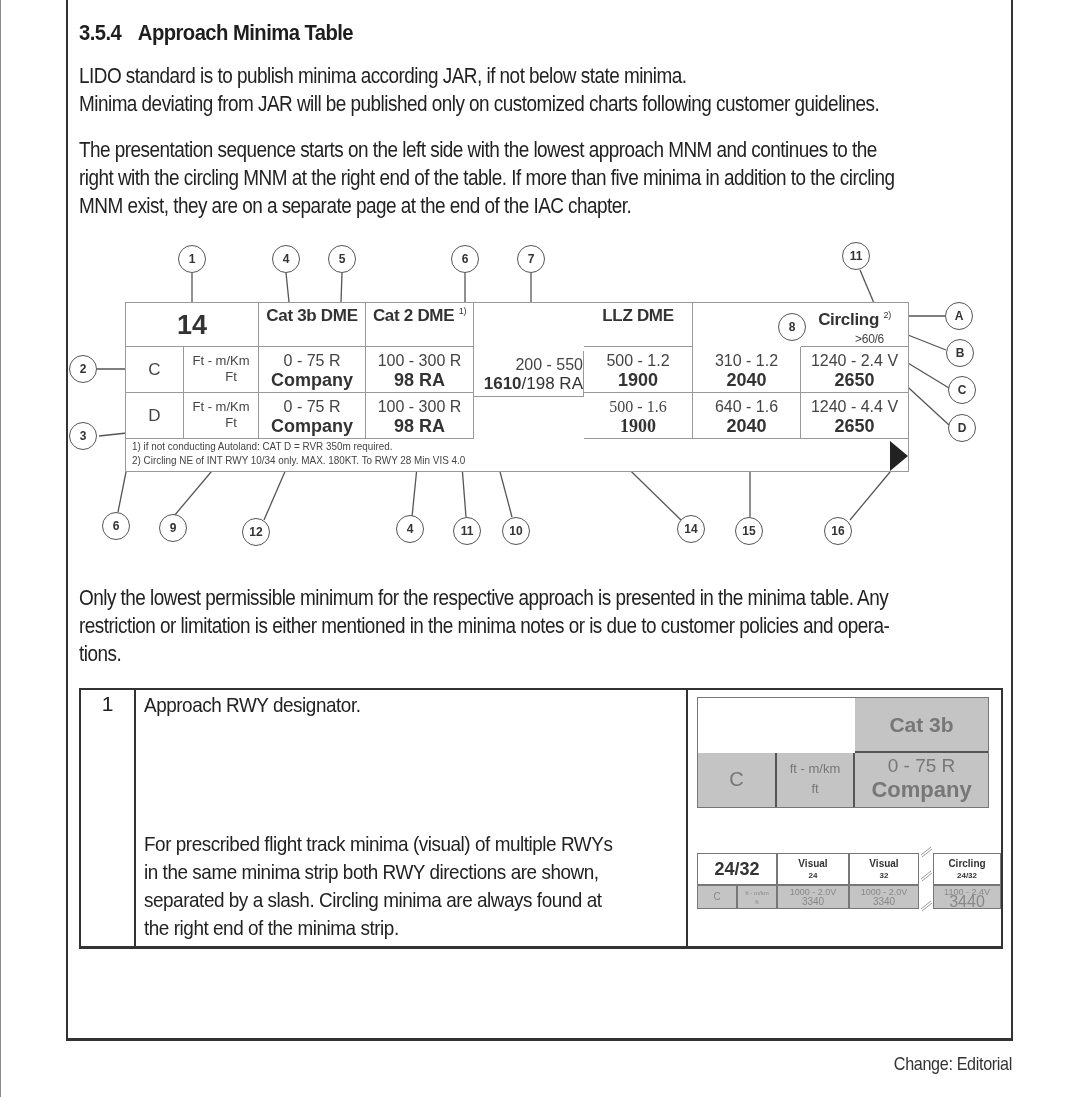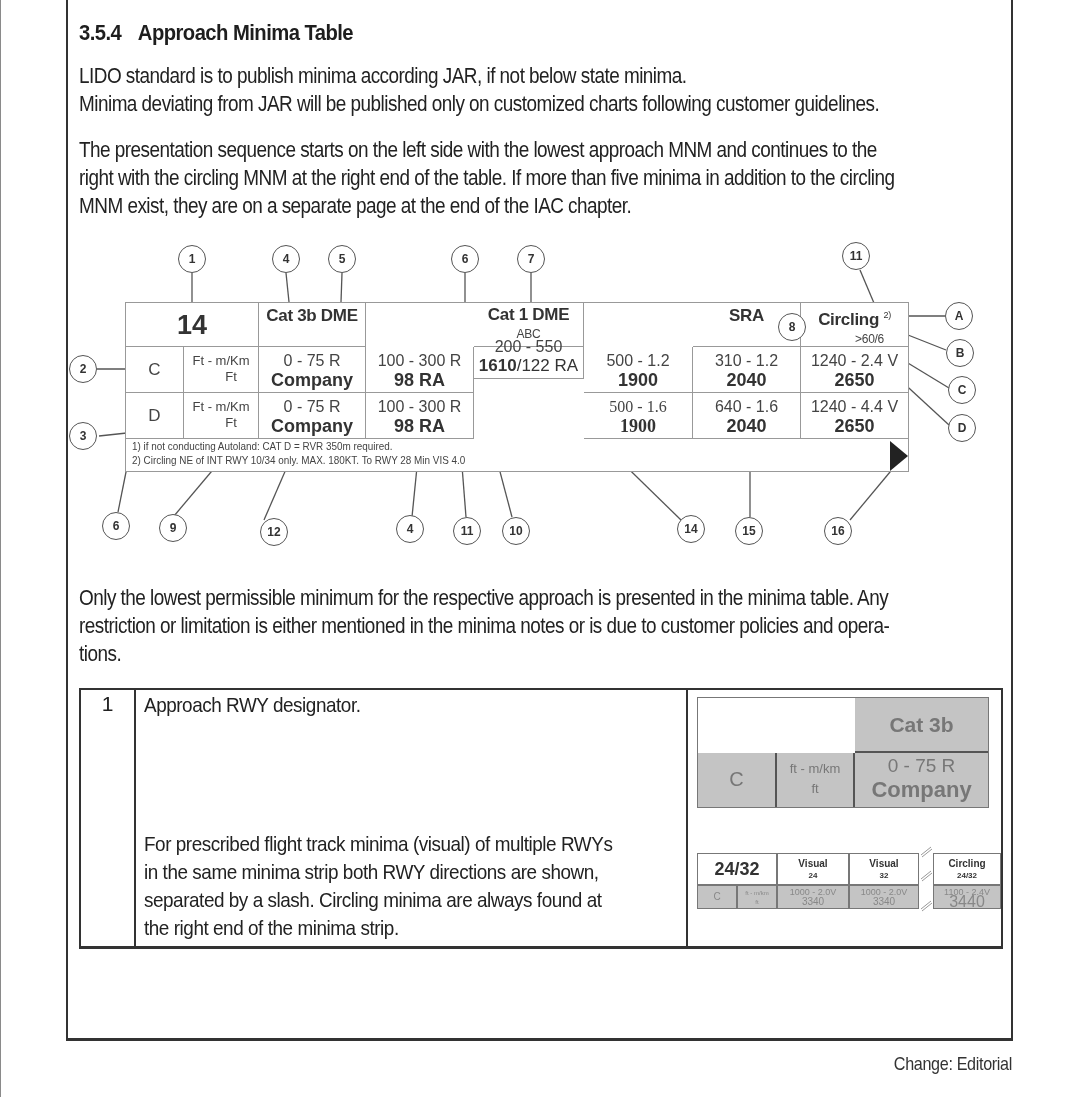--- a/index.html
+++ b/index.html
@@ -103,26 +103,26 @@
 </svg>
 
 <div class="mt" style="left:125px;top:302px;width:784px;height:170px;">
 
   <div class="cell rwy" style="left:0;top:0;width:133px;height:44px;line-height:44px;">
     <span>14</span>
   </div>
   <div class="cell hdr" style="left:133px;top:0;width:107px;height:44px;padding-top:3px;">
     <span>Cat 3b DME</span>
   </div>
-  <div class="cell hdr" style="left:348px;top:0;width:110px;height:44px;padding-top:3px;line-height:18px;">
-    <span>Cat 1 DME</span><br>
-    <span class="sub" style="font-weight:normal">ABC</span>
-  </div>
-  <div class="cell hdr" style="left:567px;top:0;width:108px;height:44px;padding-top:3px;">
-    <span>SRA</span>
+  <div class="cell hdr" style="left:240px;top:0;width:108px;height:44px;padding-top:3px;">
+    <span>Cat 2 DME</span>
+    <sup style="font-size:9px;font-weight:normal;">1)</sup>
+  </div>
+  <div class="cell hdr" style="left:458px;top:0;width:109px;height:44px;padding-top:3px;">
+    <span>LLZ DME</span>
   </div>
   <div class="cell hdr" style="left:675px;top:0;width:107px;height:44px;padding-top:3px;line-height:18px;border-right:none;">
     <span>Circling</span>
     <sup style="font-size:9px;font-weight:normal;">2)</sup><br>
     <span class="sub" style="font-weight:normal;margin-left:30px">&gt;60/6</span>
   </div>
 
   <div class="cell cat" style="left:0;top:44px;width:58px;height:46px;line-height:46px;">
     <span>C</span>
   </div>
@@ -131,23 +131,23 @@
     <span style="margin-left:20px">Ft</span>
   </div>
   <div class="cell" style="left:133px;top:44px;width:107px;height:46px;padding-top:5px;">
     <span class="val1">0 - 75 R</span>
     <span class="val2">Company</span>
   </div>
   <div class="cell" style="left:240px;top:44px;width:108px;height:46px;padding-top:5px;">
     <span class="val1">100 - 300 R</span>
     <span class="val2">98 RA</span>
   </div>
-  <div class="cell" style="left:348px;top:30px;width:110px;height:46px;padding-top:5px;">
+  <div class="cell" style="left:348px;top:48px;width:110px;height:46px;padding-top:5px;text-align:right;">
     <span class="val1">200 - 550</span>
-    <span style="display:block;line-height:20px;font-size:17px;color:#333;white-space:nowrap;"><b>1610</b><span>/122 RA</span></span>
+    <span style="display:block;line-height:20px;font-size:17px;color:#333;white-space:nowrap;"><b>1610</b><span>/198 RA</span></span>
   </div>
   <div class="cell" style="left:458px;top:44px;width:109px;height:46px;padding-top:5px;">
     <span class="val1">500 - 1.2</span>
     <span class="val2">1900</span>
   </div>
   <div class="cell" style="left:567px;top:44px;width:108px;height:46px;padding-top:5px;">
     <span class="val1">310 - 1.2</span>
     <span class="val2">2040</span>
   </div>
   <div class="cell" style="left:675px;top:44px;width:107px;height:46px;padding-top:5px;border-right:none;">
@@ -200,21 +200,21 @@
 
 <div class="callout" style="left:945px;top:302px">A</div>
 <div class="callout" style="left:946px;top:339px">B</div>
 <div class="callout" style="left:948px;top:376px">C</div>
 <div class="callout" style="left:948px;top:414px">D</div>
 
 <div class="callout" style="left:778px;top:313px">8</div>
 
 <div class="callout" style="left:102px;top:512px">6</div>
 <div class="callout" style="left:159px;top:514px">9</div>
-<div class="callout" style="left:260px;top:518px">12</div>
+<div class="callout" style="left:242px;top:518px">12</div>
 <div class="callout" style="left:396px;top:515px">4</div>
 <div class="callout" style="left:453px;top:517px">11</div>
 <div class="callout" style="left:502px;top:517px">10</div>
 <div class="callout" style="left:677px;top:515px">14</div>
 <div class="callout" style="left:735px;top:517px">15</div>
 <div class="callout" style="left:824px;top:517px">16</div>
 
 <div class="para" style="top:584px">Only the lowest permissible minimum for the respective approach is presented in the minima table. Any</div>
 <div class="para" style="top:612px">restriction or limitation is either mentioned in the minima notes or is due to customer policies and opera-</div>
 <div class="para" style="top:640px">tions.</div>

